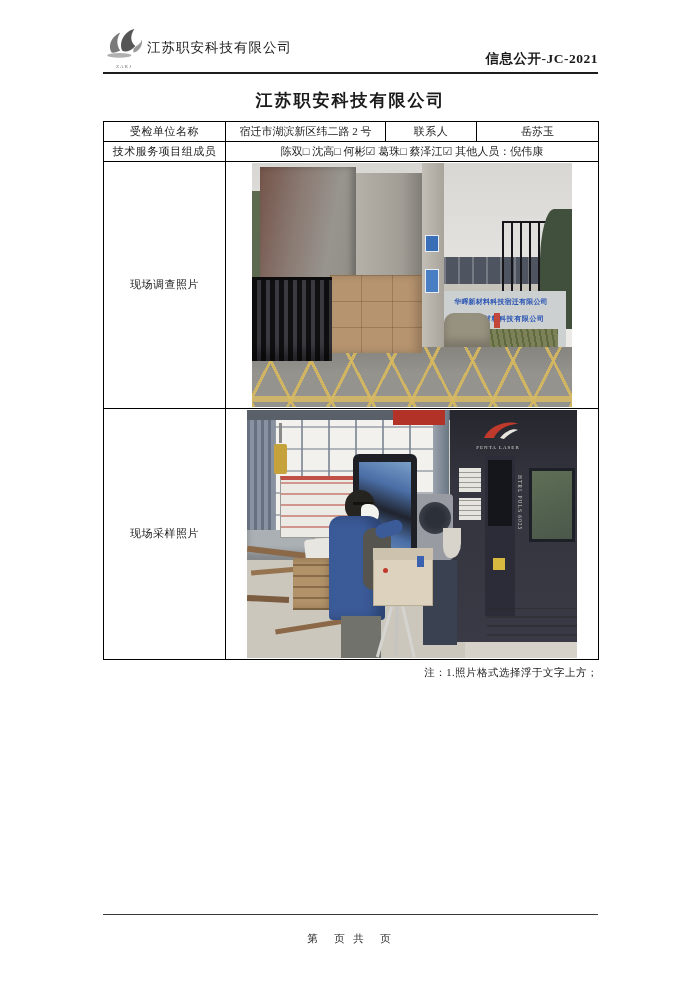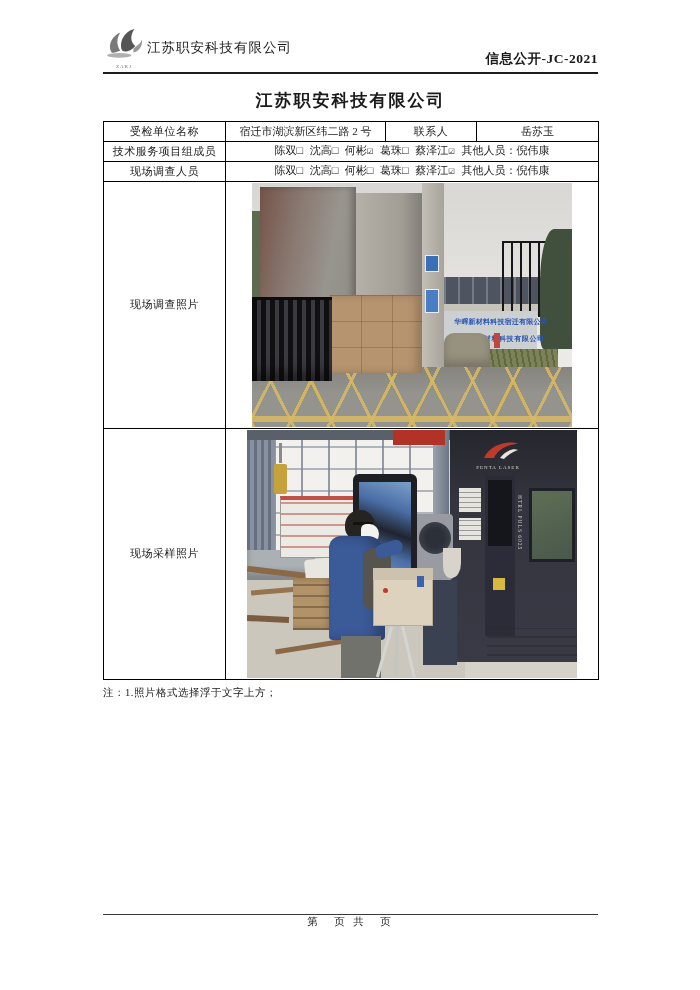--- a/index.html
+++ b/index.html
@@ -21,29 +21,29 @@
   .doc-code { font-size:13.5px; font-weight:bold; letter-spacing:0.5px; padding-bottom:1px; }
 
   
   .title { text-align:center; font-size:17px; font-weight:bold; letter-spacing:2px; margin:15px 0 9px; }
 
   
   table.info { width:495px; border-collapse:collapse; table-layout:fixed; }
   table.info td { border:1px solid #000; font-size:11px; text-align:center;
                   vertical-align:middle; padding:1px 3px; line-height:1.45; }
   td.lbl { letter-spacing:0.5px; }
-  td.leftval { text-align:left; padding-left:6px;font-family:Liberation Mono, monospace; }
+  td.leftval { text-align:left; padding-left:6px; }
   td.small2 { font-size:10.5px; line-height:1.35; }
   tr.h1 { height:38px; } tr.hs { height:20px; } tr.h2 { height:40px; }
   td.photocell { padding:4px 0 4px; }
 
   
-  .note { font-size:10.5px; margin-top:6px; letter-spacing:0.5px; }
+  .note { font-size:10.5px; margin-top:6px; letter-spacing:0.5px;text-align:right; }
   .footer { position:absolute; left:103px; top:914px; width:495px;
-            border-top:1.5px solid #3a3a3a; text-align:center; padding-top:0;
+            border-top:1.5px solid #3a3a3a; text-align:center; padding-top:17px;
             font-size:10.5px; letter-spacing:3px; color:#222; }
 
   
   .photo { position:relative; display:inline-block; overflow:hidden; vertical-align:middle; }
   .photo div { position:absolute; }
 
   
   .photo1 { width:320px; height:244px; background:linear-gradient(#d9d7d3,#eceae6 70%); }
   .p1-trees-left { left:0; top:28px; width:16px; height:152px; background:#5c6a50; border-radius:0 30% 20% 0; }
   .p1-pillar-a { left:8px; top:4px; width:96px; height:178px;
@@ -55,21 +55,21 @@
     background:linear-gradient(90deg,#c3bfb7,#a8a49c); }
   .p1-plate1 { left:173px; top:72px; width:14px; height:17px; background:#3a6fb8; border:1px solid #e7eef8; }
   .p1-plate2 { left:173px; top:106px; width:14px; height:24px; background:#4a7ec4; border:1px solid #e7eef8; }
   .p1-roofband { left:192px; top:94px; width:110px; height:27px; background:#4e5560;
     background-image:repeating-linear-gradient(90deg, rgba(255,255,255,.22) 0 2px, transparent 2px 14px); }
   .p1-buildlow { left:192px; top:121px; width:110px; height:12px; background:#c6c3bb; }
   .p1-fence { left:250px; top:58px; width:70px; height:76px; border-top:2px solid #16161a;
     background:repeating-linear-gradient(90deg,#16161a 0 2px, transparent 2px 9px); }
   .p1-flag { left:293px; top:96px; width:7px; height:9px; background:#b5372c; }
   .p1-trees-right { left:288px; top:46px; width:32px; height:120px; background:#41503c; border-radius:45% 0 0 12%; }
-  .p1-signwall { left:192px; top:128px; width:93px; height:58px; background:#ccd0d1;padding-left:28px; }
+  .p1-signwall { left:192px; top:128px; width:122px; height:58px; background:#ccd0d1;padding-left:28px; }
   .p1-signline1 { left:3px; top:6px; width:108px; font-size:7px; font-weight:bold; color:#2b55b4;
     letter-spacing:0.2px; white-space:nowrap; overflow:hidden; }
   .p1-signline2 { left:3px; top:23px; width:104px; font-size:7px; font-weight:bold; color:#2b55b4;
     letter-spacing:0.6px; white-space:nowrap; overflow:hidden; }
   .p1-grass { left:192px; top:166px; width:114px; height:18px; background:#7d8157;
     background-image:repeating-linear-gradient(80deg, rgba(40,60,20,.35) 0 2px, transparent 2px 6px); }
   .p1-rock { left:192px; top:150px; width:46px; height:34px; background:#97917f; border-radius:10px 12px 0 0;
     box-shadow:inset 0 -6px 8px rgba(0,0,0,.2); }
   .p1-marker { left:242px; top:150px; width:6px; height:15px; background:#c2473a; }
   .p1-ground { left:0; top:184px; width:320px; height:60px; background:#95938d;
@@ -193,24 +193,20 @@
       <tr class="hs">
         <td class="lbl">受检单位名称</td>
         <td>宿迁市湖滨新区纬二路 2 号</td>
         <td class="lbl">联系人</td>
         <td>岳苏玉</td>
       </tr>
       <tr class="hs">
         <td class="lbl">技术服务项目组成员</td>
         <td class="leftval" colspan="3">陈双□ 沈高□ 何彬☑ 葛珠□ 蔡泽江☑ 其他人员：倪伟康</td>
       </tr>
-      <tr class="hs">
-        <td class="lbl">现场调查人员</td>
-        <td class="leftval" colspan="3">陈双□ 沈高□ 何彬□ 葛珠□ 蔡泽江☑ 其他人员：倪伟康</td>
-      </tr>
 
       <tr>
         <td class="lbl">现场调查照片</td>
         <td class="photocell" colspan="3">
           <div class="photo photo1">
             <div class="p1-trees-left"></div>
             <div class="p1-pillar-a"></div>
             <div class="p1-pillar-b"></div>
             <div class="p1-pillar-c"></div>
             <div class="p1-plate1"></div>

